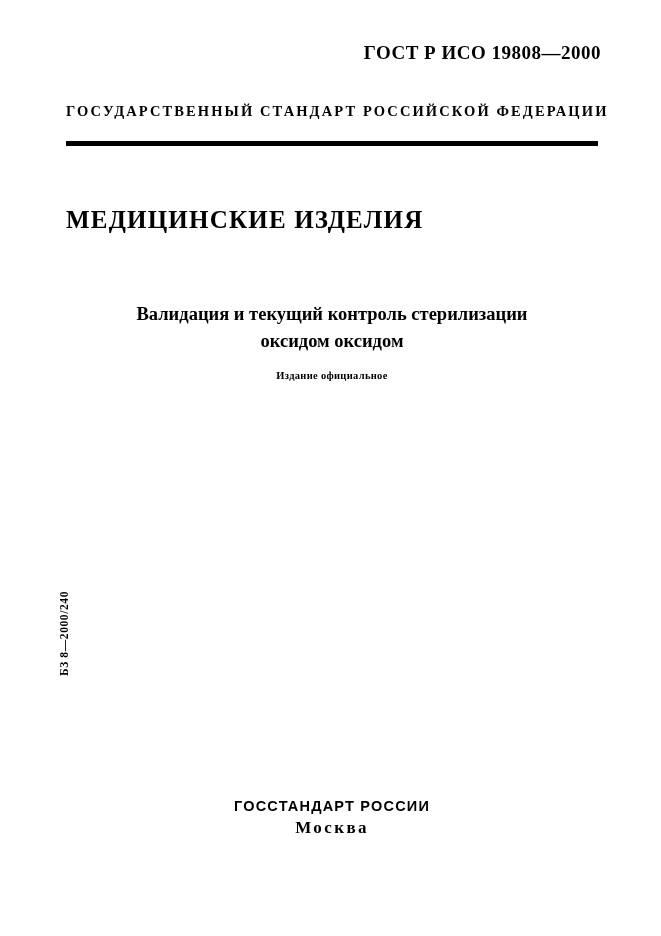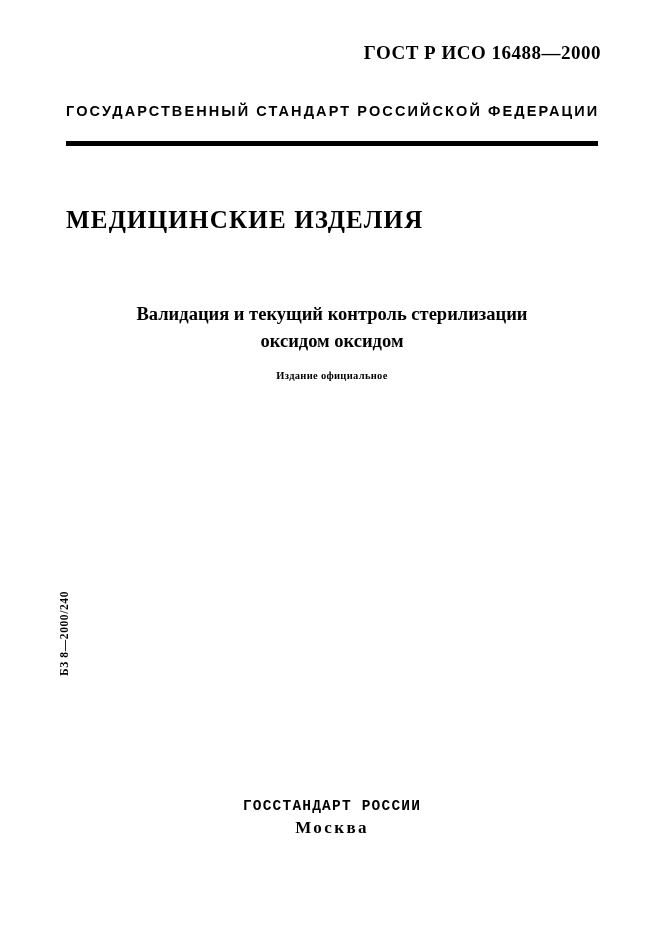--- a/index.html
+++ b/index.html
@@ -29,21 +29,21 @@
     white-space: nowrap;
   }
 
   
   .gos-line {
     position: absolute;
     top: 103px;
     left: 66px;
     width: 530px;
     text-align: center;
-    font-family: Liberation Sans, sans-serif;
+    font-family: Liberation Serif, serif;
     font-weight: bold;
     font-size: 14.5px;
     letter-spacing: 2.1px;
     white-space: nowrap;
   }
 
   
   .rule-top {
     position: absolute;
     top: 141px;
@@ -113,21 +113,21 @@
     top: 0;
   }
 
   
   .publisher {
     position: absolute;
     top: 798px;
     left: 66px;
     width: 532px;
     text-align: center;
-    font-family: Liberation Mono, monospace;
+    font-family: Liberation Sans, sans-serif;
     font-weight: bold;
     font-size: 14.5px;
     letter-spacing: 1.2px;
   }
   .city {
     position: absolute;
     top: 818px;
     left: 66px;
     width: 532px;
     text-align: center;
@@ -135,21 +135,21 @@
     font-weight: bold;
     font-size: 17px;
     letter-spacing: 2.4px;
   }
 </style>
 </head>
 <body>
 
 <div class="page">
 
-  <div class="std-number">ГОСТ Р ИСО 16488—2000</div>
+  <div class="std-number">ГОСТ Р ИСО 19808—2000</div>
 
   <div class="gos-line">ГОСУДАРСТВЕННЫЙ СТАНДАРТ РОССИЙСКОЙ ФЕДЕРАЦИИ</div>
 
   <div class="rule-top"></div>
 
   <div class="main-title">МЕДИЦИНСКИЕ ИЗДЕЛИЯ</div>
 
   <div class="sub-title">
     <div>Валидация и текущий контроль стерилизации</div>
     <div>оксидом оксидом</div>

